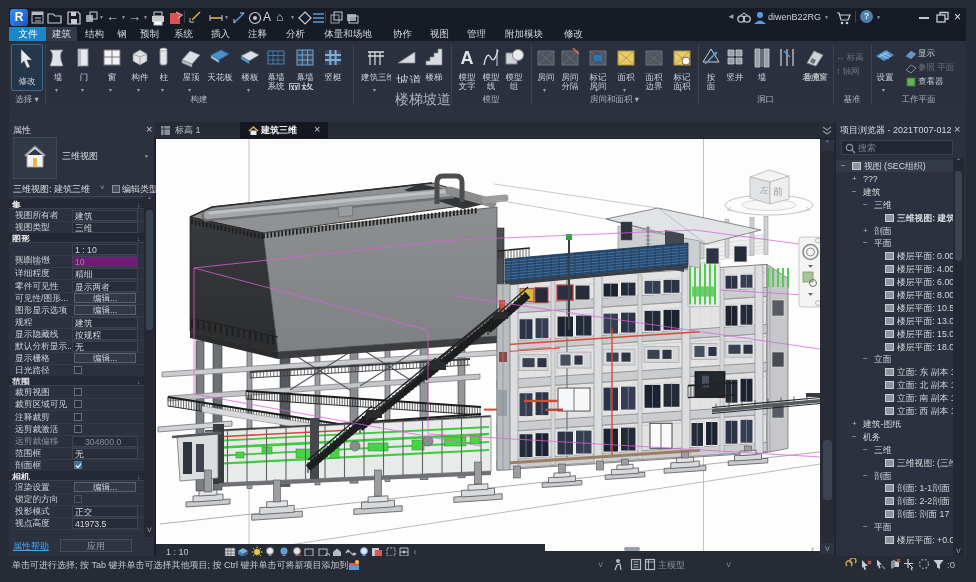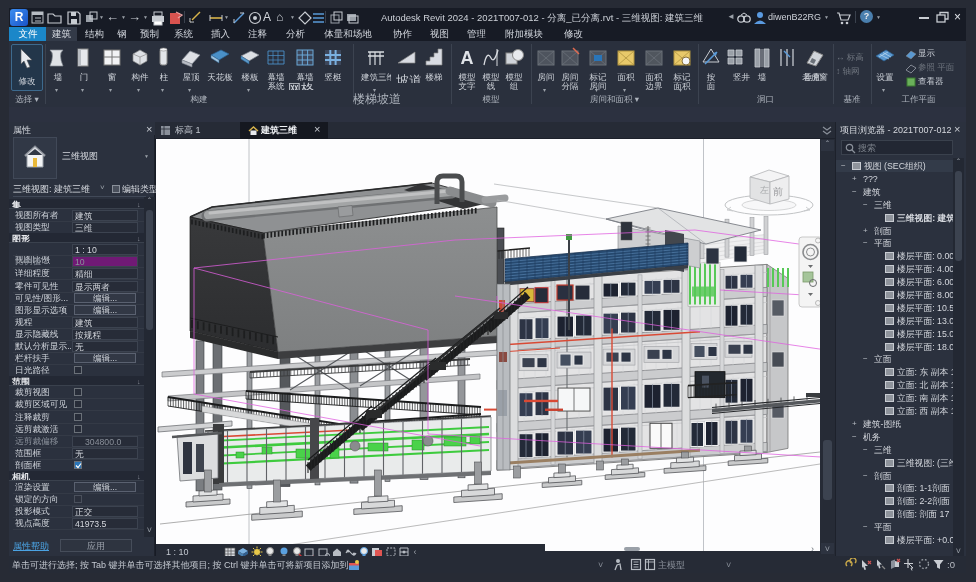--- a/index.html
+++ b/index.html
@@ -72,21 +72,20 @@
     </svg>
 <div class="" style="left:325px;top:11px;width:1px;height:12px;background:#3a414d"></div>
 <svg style="left:329px;top:10px" width="16" height="16">
       <rect x="2" y="5" width="8" height="8" fill="none" stroke="#9aa0a8"></rect>
       <rect x="5" y="2" width="8" height="8" fill="none" stroke="#c8ccd2"></rect>
     </svg>
 <svg style="left:345px;top:10px" width="16" height="16">
       <rect x="2" y="4" width="9" height="7" fill="#9aa0a8"></rect>
       <rect x="4" y="6" width="9" height="7" fill="none" stroke="#c8ccd2"></rect>
     </svg>
-<div class="t" style="left:372px;top:8px;width:340px;height:19px;color:#cdd1d8;font-size:9.5px;line-height:19px;text-align:center">Autodesk Revit 2024 - 2021T007-012 - 分离_已分离.rvt - 三维视图: 建筑三维</div>
 <div class="t" style="left:727px;top:12px;width:8px;height:10px;color:#9aa0a8;font-size:8px;line-height:10px">◄</div>
 <svg style="left:736px;top:10px" width="16" height="16">
       <circle cx="5" cy="9" r="3.2" fill="none" stroke="#c8ccd2" stroke-width="1.3"></circle>
       <circle cx="11" cy="9" r="3.2" fill="none" stroke="#c8ccd2" stroke-width="1.3"></circle>
       <path d="M5,5 L8,3 L11,5" fill="none" stroke="#c8ccd2"></path>
     </svg>
 <svg style="left:753px;top:10px" width="14" height="15">
       <circle cx="7" cy="5" r="3" fill="#5a9ae0"></circle>
       <path d="M1,14 Q7,7 13,14 Z" fill="#5a9ae0"></path>
     </svg>
@@ -125,21 +124,21 @@
 <div class="" style="left:9px;top:41px;width:957px;height:66px;background:#2a303d"></div>
 <div class="" style="left:45px;top:44px;width:1px;height:60px;background:#3c4350"></div>
 <div class="" style="left:353px;top:44px;width:1px;height:60px;background:#3c4350"></div>
 <div class="" style="left:451px;top:44px;width:1px;height:60px;background:#3c4350"></div>
 <div class="" style="left:531px;top:44px;width:1px;height:60px;background:#3c4350"></div>
 <div class="" style="left:698px;top:44px;width:1px;height:60px;background:#3c4350"></div>
 <div class="" style="left:833px;top:44px;width:1px;height:60px;background:#3c4350"></div>
 <div class="" style="left:871px;top:44px;width:1px;height:60px;background:#3c4350"></div>
 <div class="t" style="left:9px;top:92px;width:36px;height:14px;color:#aeb4bd;font-size:8.5px;text-align:center;line-height:14px">选择 ▾</div>
 <div class="t" style="left:45px;top:92px;width:308px;height:14px;color:#aeb4bd;font-size:8.5px;text-align:center;line-height:14px">构建</div>
-<div class="t" style="left:353px;top:92px;width:98px;height:14px;color:#aeb4bd;font-size:12px;text-align:left;line-height:14px">楼梯坡道</div>
+<div class="t" style="left:353px;top:92px;width:98px;height:14px;color:#aeb4bd;font-size:14px;text-align:right;line-height:14px">楼梯坡道</div>
 <div class="t" style="left:451px;top:92px;width:80px;height:14px;color:#aeb4bd;font-size:8.5px;text-align:center;line-height:14px">模型</div>
 <div class="t" style="left:531px;top:92px;width:167px;height:14px;color:#aeb4bd;font-size:8.5px;text-align:center;line-height:14px">房间和面积 ▾</div>
 <div class="t" style="left:698px;top:92px;width:135px;height:14px;color:#aeb4bd;font-size:8.5px;text-align:center;line-height:14px">洞口</div>
 <div class="t" style="left:833px;top:92px;width:38px;height:14px;color:#aeb4bd;font-size:8.5px;text-align:center;line-height:14px">基准</div>
 <div class="t" style="left:871px;top:92px;width:95px;height:14px;color:#aeb4bd;font-size:8.5px;text-align:center;line-height:14px">工作平面</div>
 <div class="" style="left:11px;top:44px;width:32px;height:47px;background:#23364a;border:1px solid #3d6a8e;border-radius:2px"></div>
 <svg style="left:18px;top:48px" width="18" height="22">
       <path d="M3,1 L14,12 L9,12 L12,19 L9,20 L6,13 L3,16 Z" fill="#e8eaee" stroke="#555" stroke-width="0.6"></path>
     </svg>
 <div class="t" style="left:11px;top:76px;width:32px;height:12px;color:#ced2d9;font-size:8.5px;text-align:center">修改</div>
@@ -283,21 +282,21 @@
 <svg style="left:700px;top:46px" width="22" height="24">
       <path d="M3,16 L11,3 L19,16 Z" fill="none" stroke="#c8ccd2" stroke-width="1"></path>
       <path d="M5,18 L17,6" stroke="#5a9ad8" stroke-width="1.6"></path>
       <path d="M17,6 l-4,1 l3,3 Z" fill="#5a9ad8"></path>
     </svg>
 <div class="t" style="left:694px;top:72px;width:34px;height:10px;color:#ced2d9;font-size:8.5px;text-align:center">按</div>
 <div class="t" style="left:694px;top:81px;width:34px;height:10px;color:#ced2d9;font-size:8.5px;text-align:center">面</div>
 <svg style="left:724px;top:46px" width="22" height="24">
       <path d="M4,4 h6 v6 h-6 Z M12,4 h6 v6 h-6 Z M4,12 h6 v6 h-6 Z M12,12 h6 v6 h-6 Z" fill="#9aa0a8" stroke="#c8ccd2" stroke-width="0.8"></path>
     </svg>
-<div class="t" style="left:720px;top:72px;width:30px;height:11px;color:#ced2d9;font-size:8.5px;text-align:right">竖井</div>
+<div class="t" style="left:720px;top:72px;width:30px;height:11px;color:#ced2d9;font-size:8.5px;text-align:center">竖井</div>
 <svg style="left:751px;top:46px" width="22" height="24">
       <path d="M4,3 h5 v18 h-5 Z M13,3 h5 v18 h-5 Z" fill="#9aa0a8" stroke="#c8ccd2" stroke-width="0.8"></path>
       <line x1="11" y1="3" x2="11" y2="21" stroke="#c8ccd2" stroke-width="0.8"></line>
     </svg>
 <div class="t" style="left:747px;top:72px;width:30px;height:11px;color:#ced2d9;font-size:8.5px;text-align:center">墙</div>
 <svg style="left:776px;top:46px" width="22" height="24">
       <path d="M5,3 L5,20 M11,3 L11,20 M17,3 L17,20" stroke="#b8bdc4" stroke-width="1.4"></path>
       <path d="M8,5 L14,11" stroke="#5a9ad8" stroke-width="1.4"></path>
     </svg>
 <div class="t" style="left:804px;top:72px;width:30px;height:11px;color:#ced2d9;font-size:8.5px;text-align:left">垂直</div>
@@ -375,21 +374,21 @@
 <div class="" style="left:13px;top:315.5px;width:131px;height:1px;background:#343a46"></div>
 <div class="t" style="left:15px;top:316px;width:56px;height:12px;color:#ced2d9;font-size:8.7px;line-height:12px">规程</div>
 <div class="t" style="left:72px;top:317px;width:66px;height:11px;background:#272c38;border:1px solid #3c4350;color:#d5d8de;font-size:8.7px;line-height:10px;padding-left:2px">建筑</div>
 <div class="" style="left:13px;top:327.5px;width:131px;height:1px;background:#343a46"></div>
 <div class="t" style="left:15px;top:328px;width:56px;height:12px;color:#ced2d9;font-size:8.7px;line-height:12px">显示隐藏线</div>
 <div class="t" style="left:72px;top:329px;width:66px;height:11px;background:#272c38;border:1px solid #3c4350;color:#d5d8de;font-size:8.7px;line-height:10px;padding-left:2px">按规程</div>
 <div class="" style="left:13px;top:339.5px;width:131px;height:1px;background:#343a46"></div>
 <div class="t" style="left:15px;top:340px;width:56px;height:12px;color:#ced2d9;font-size:8.7px;line-height:12px">默认分析显示...</div>
 <div class="t" style="left:72px;top:341px;width:66px;height:11px;background:#272c38;border:1px solid #3c4350;color:#d5d8de;font-size:8.7px;line-height:10px;padding-left:2px">无</div>
 <div class="" style="left:13px;top:351.5px;width:131px;height:1px;background:#343a46"></div>
-<div class="t" style="left:15px;top:352px;width:56px;height:12px;color:#ced2d9;font-size:8.7px;line-height:12px">栏杆扶手</div>
+<div class="t" style="left:15px;top:352px;width:56px;height:12px;color:#ced2d9;font-size:8.7px;line-height:12px">显示栅格</div>
 <div class="t" style="left:74px;top:353px;width:62px;height:10px;background:#323845;border:1px solid #5a6170;color:#ced2d9;font-size:8.5px;line-height:9px;text-align:center">编辑...</div>
 <div class="" style="left:13px;top:363.5px;width:131px;height:1px;background:#343a46"></div>
 <div class="t" style="left:15px;top:364px;width:56px;height:12px;color:#ced2d9;font-size:8.7px;line-height:12px">日光路径</div>
 <div class="" style="left:74px;top:366px;width:8px;height:8px;background:#272c38;border:1px solid #6a7078"></div>
 <div class="" style="left:13px;top:375.5px;width:131px;height:1px;background:#343a46"></div>
 <div class="t" style="left:9px;top:376px;width:135px;height:10px;background:#232834;color:#e8eaee;font-size:9px;font-weight:bold;padding-left:3px;border-bottom:1px solid #3a414d">范围</div>
 <div class="t" style="left:137px;top:378px;width:5px;height:7px;color:#8a909a;font-size:7px">↓</div>
 <div class="t" style="left:15px;top:386px;width:56px;height:12px;color:#ced2d9;font-size:8.7px;line-height:12px">裁剪视图</div>
 <div class="" style="left:74px;top:388px;width:8px;height:8px;background:#272c38;border:1px solid #6a7078"></div>
 <div class="" style="left:13px;top:397.5px;width:131px;height:1px;background:#343a46"></div>

